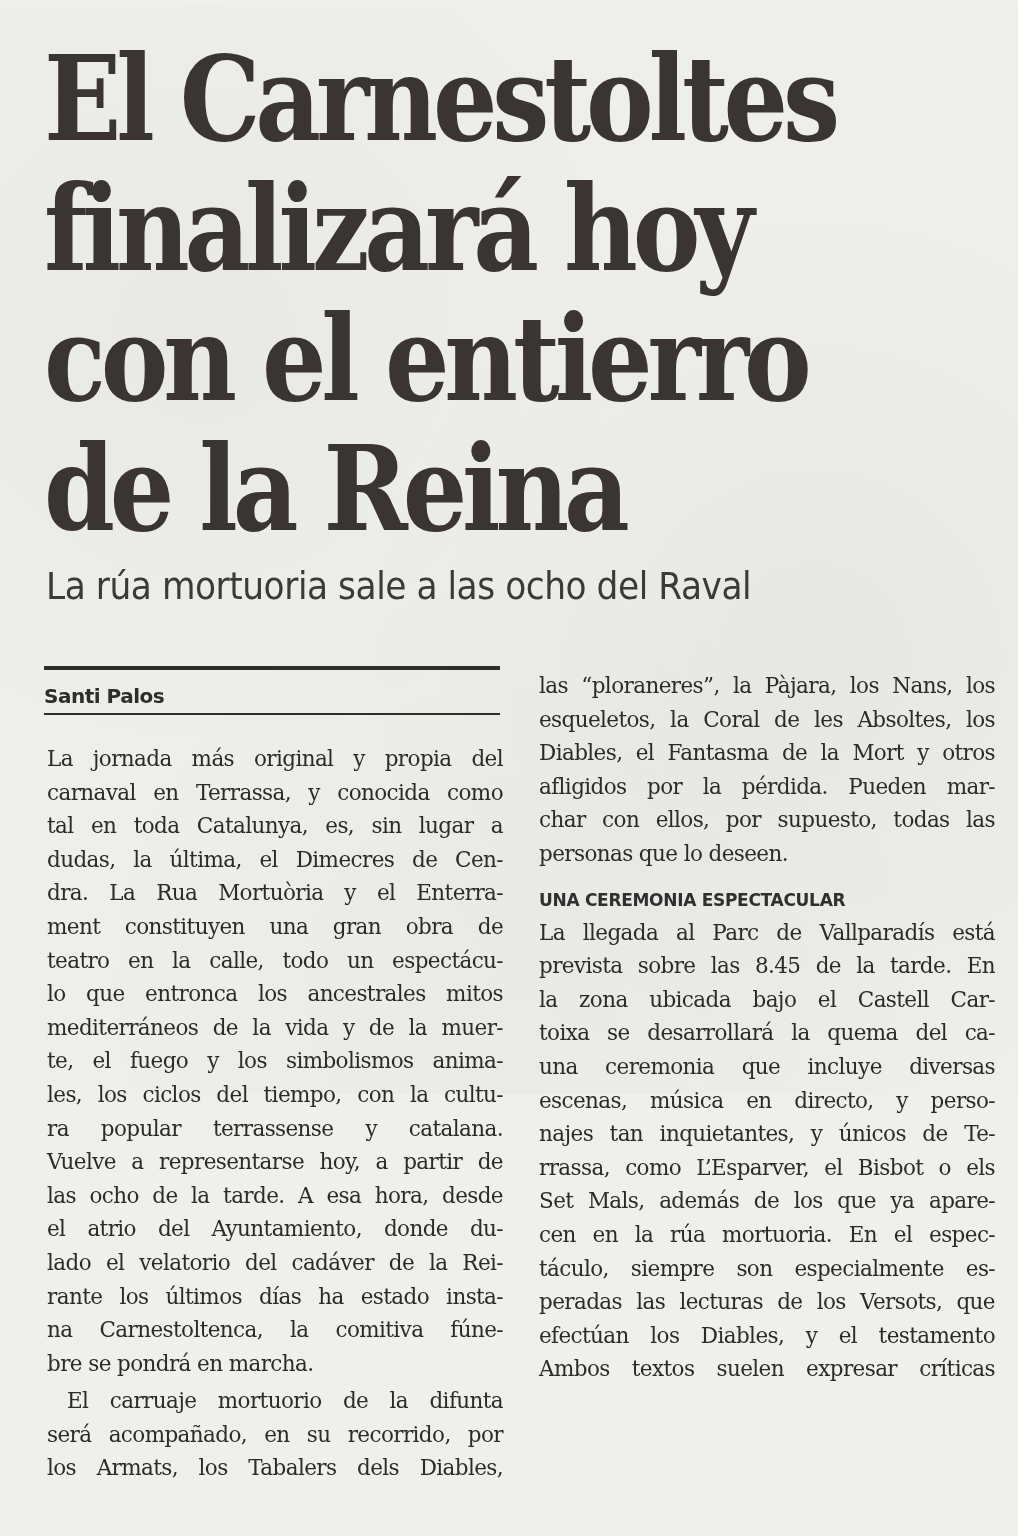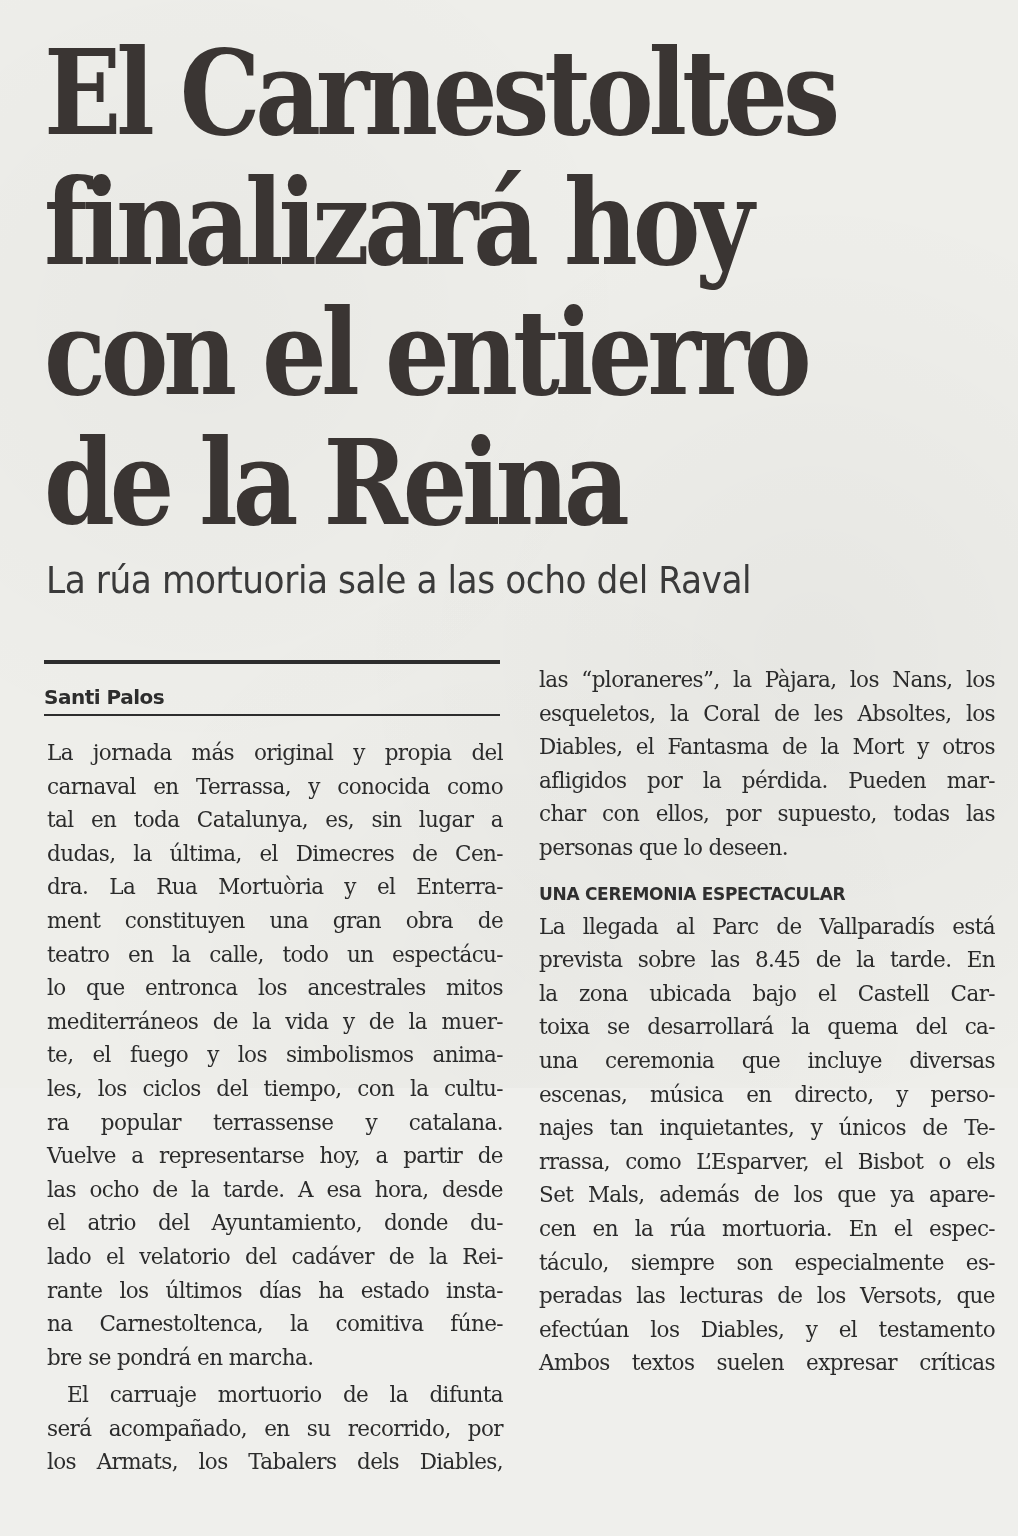--- a/index.html
+++ b/index.html
@@ -9,21 +9,21 @@
     body {
       width: 1031px;
       height: 1536px;
       background: #efefec;
       position: relative;
       overflow: hidden;
       color: #2c2c2c;
     }
     .page {
       position: absolute;
-      left: 0; top: 0;
+      left: 0; top: 6px;
       width: 1018px;
       height: 1088px;
       background: #eeeeea;
       background-image:
         radial-gradient(circle at 20% 30%, rgba(0,0,0,0.025) 0, rgba(0,0,0,0) 40%),
         radial-gradient(circle at 80% 60%, rgba(0,0,0,0.03) 0, rgba(0,0,0,0) 45%),
         radial-gradient(circle at 50% 90%, rgba(0,0,0,0.02) 0, rgba(0,0,0,0) 40%);
     }
     .right-edge {
       position: absolute;
@@ -73,21 +73,21 @@
       background: #2d2d2d;
       margin: 0;
     }
     .byline {
       font-family: "DejaVu Sans", "Liberation Sans", sans-serif;
       font-weight: bold;
       font-size: 20px;
       line-height: 34px;
       color: #2d2d2d;
       letter-spacing: -0.5px;
-      padding-top: 16px;
+      padding-top: 9px;
     }
     .rule-thin {
       height: 1.5px;
       background: #2d2d2d;
     }
     .column {
       position: absolute;
       font-family: "DejaVu Serif", "Liberation Serif", serif;
       font-size: 21.5px;
       line-height: 33.6px;

